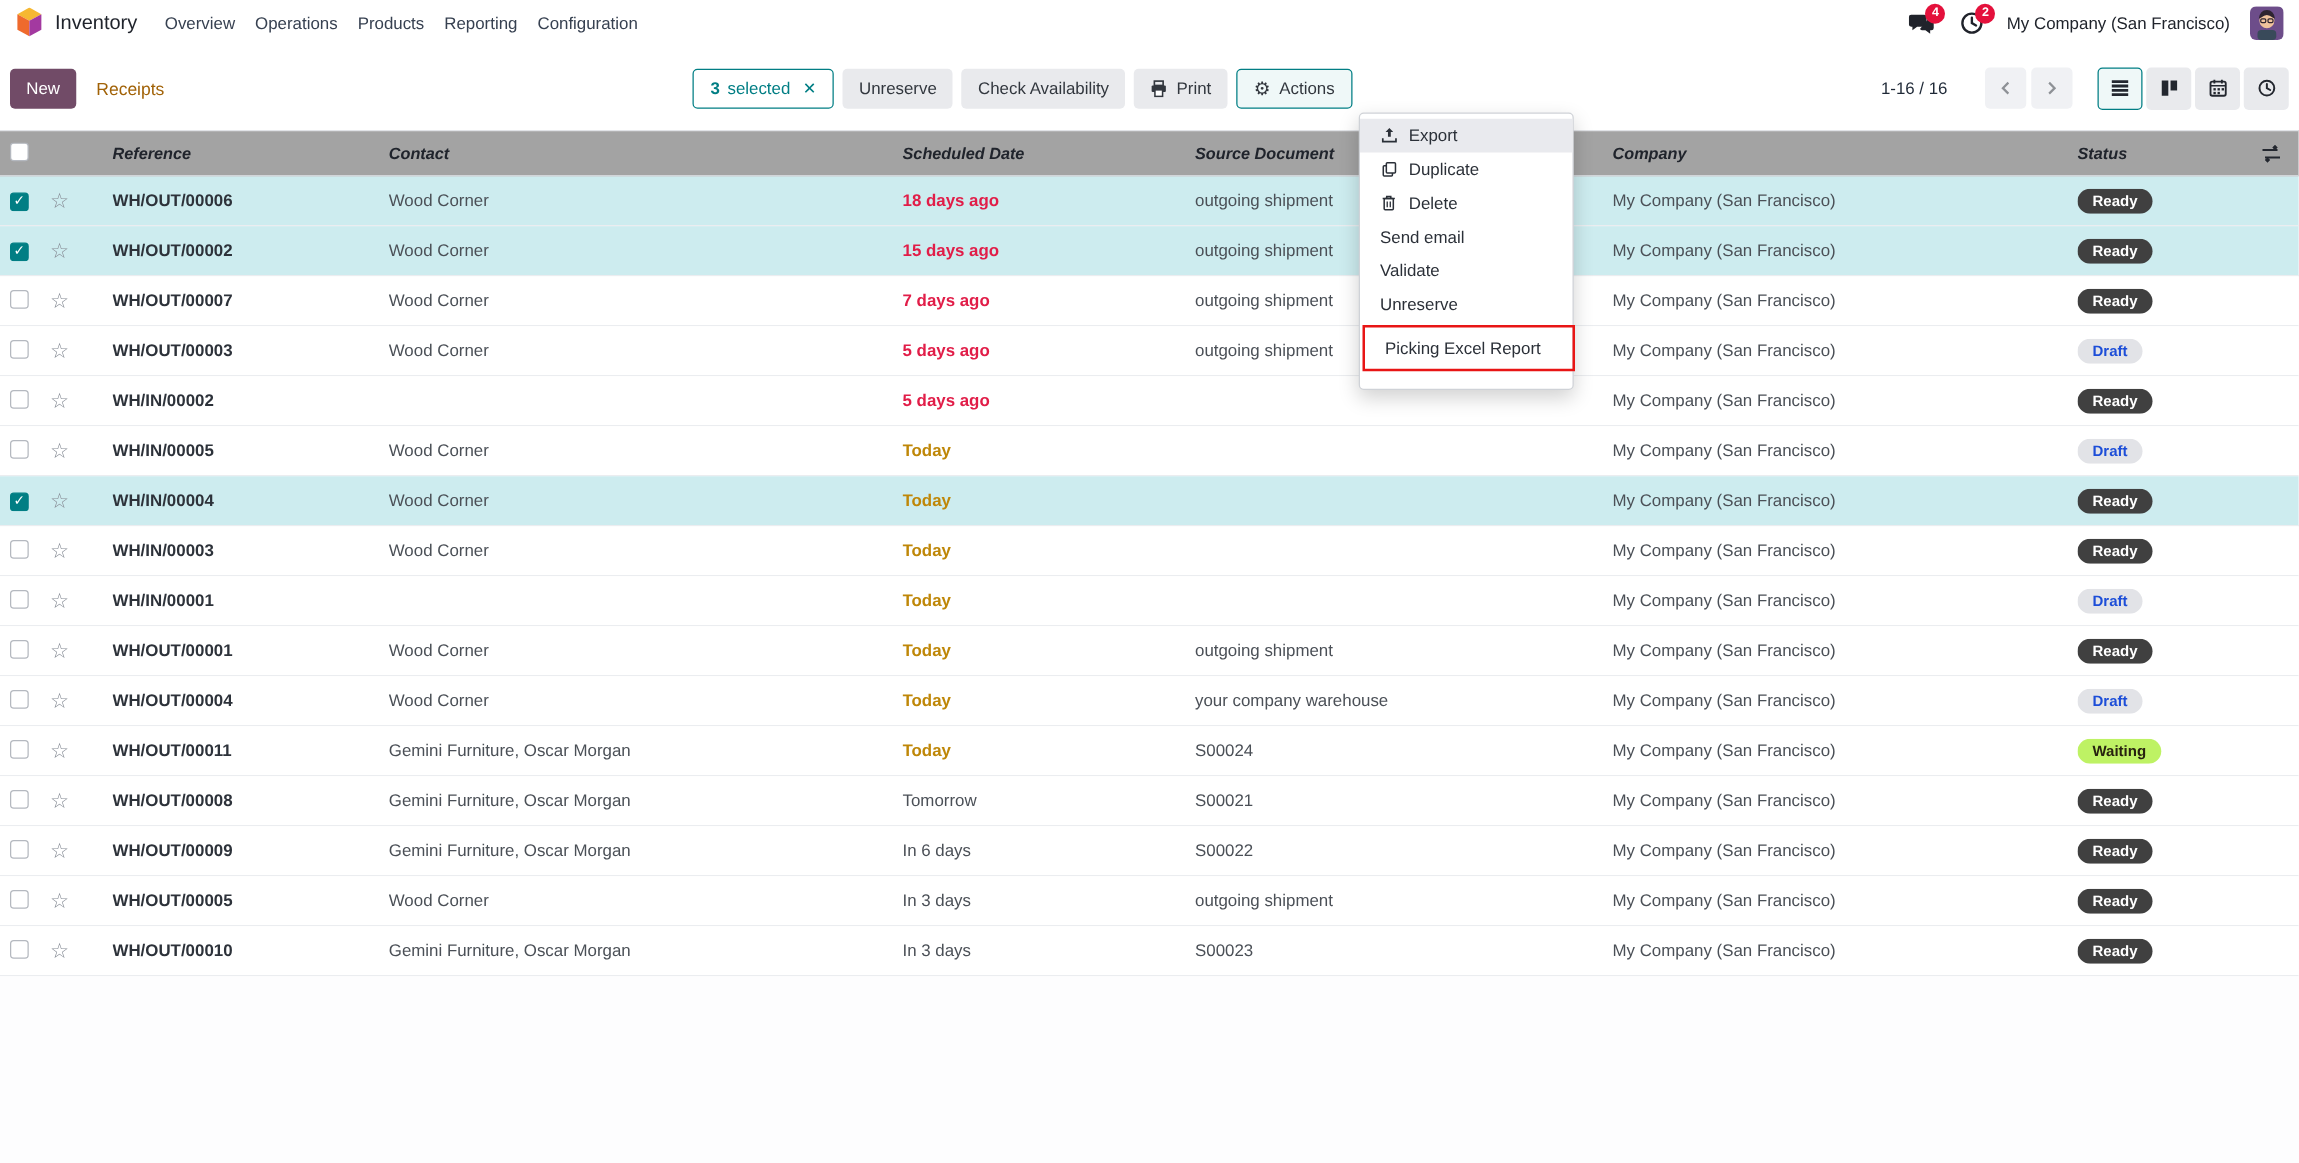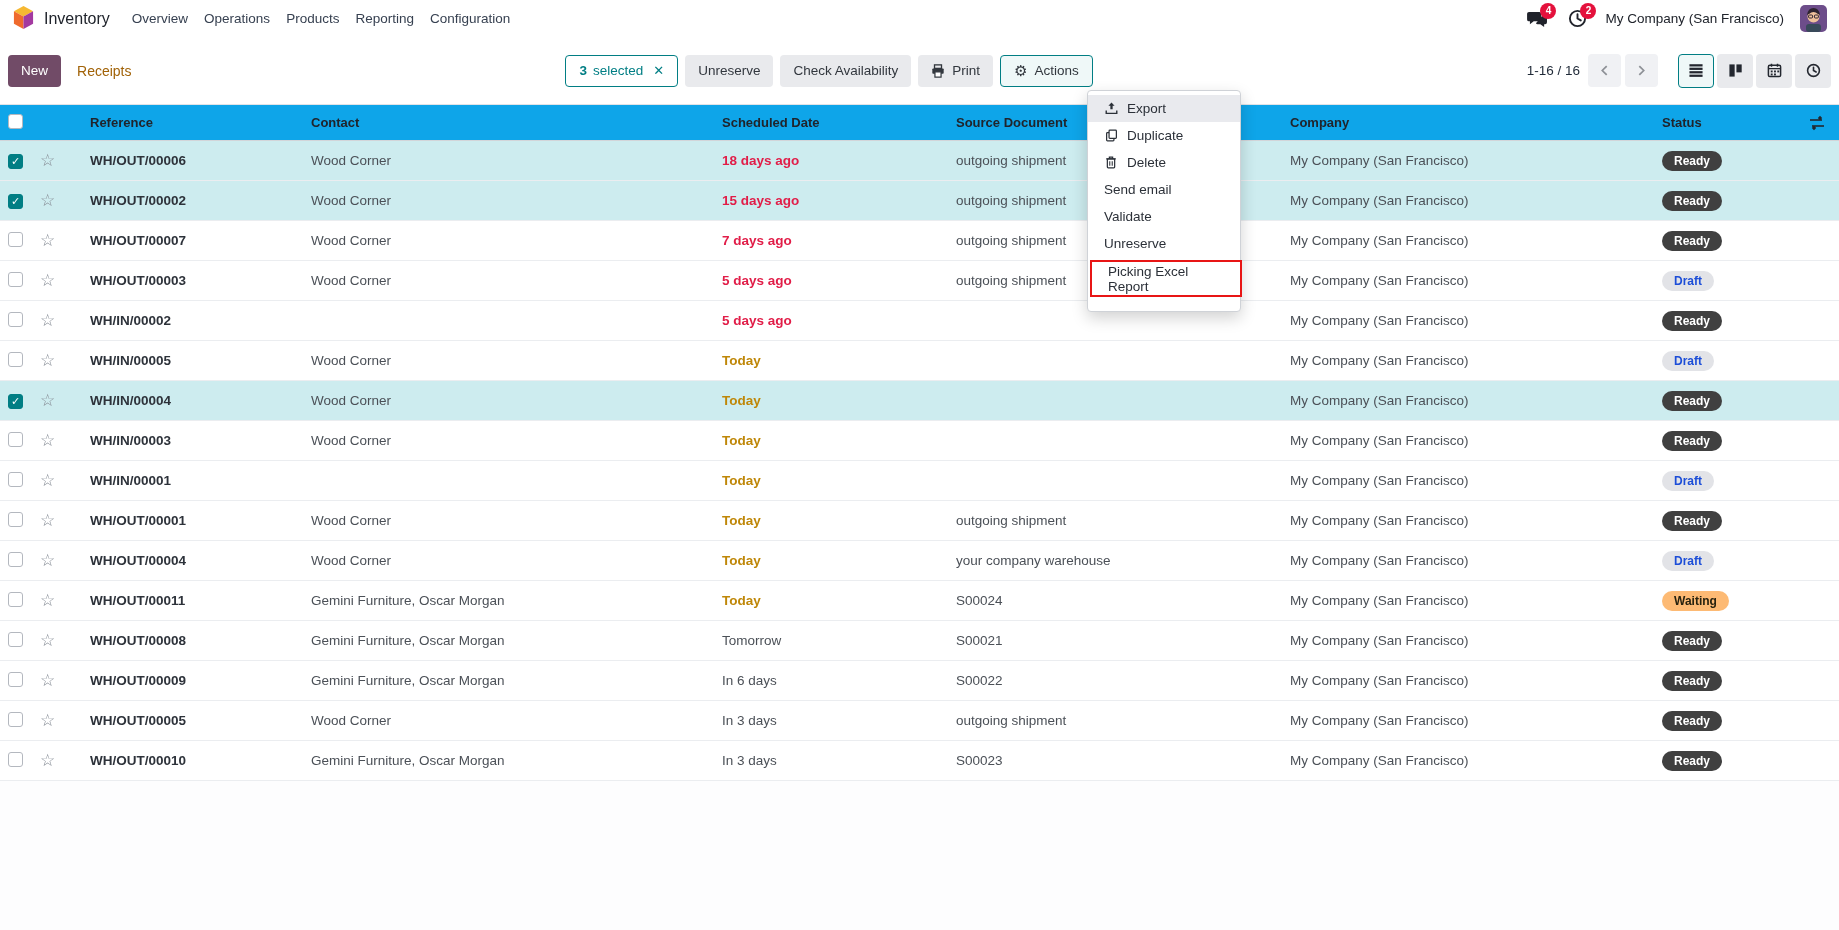--- a/index.html
+++ b/index.html
@@ -29,54 +29,54 @@
     display:inline-flex; align-items:center; gap:7px; padding:0 13px; cursor:pointer; color:#32373e; }
   .btn-new { background:#714B67; color:#fff; font-weight:500; }
   .view-title { font-size:14px; color:#a16207; margin-left:16px; }
   .center-group { display:flex; gap:7px; margin:0 auto; }
   .btn-selected { background:#fff; border:1px solid #017e84; color:#017e84; gap:6px; }
   .btn-selected b { font-weight:700; }
   .btn-selected .x { font-size:13px; margin-left:4px; }
   .btn-gray { background:#e9eaed; }
   .btn-actions { background:#eff8f8; border:1px solid #017e84; }
   .right-group { display:flex; align-items:center; gap:4px; }
-  .pager-text { font-size:13.5px; color:#1f2937; margin-right:4px; }
+  .pager-text { font-size:13.5px; color:#1f2937; margin-right:26px; }
   .pg-btn { width:33px; height:33px; background:#f0f1f4; border:none; border-radius:4px;
     display:flex; align-items:center; justify-content:center; cursor:pointer; }
   .switcher { display:flex; gap:3px; margin-left:16px; }
   .sw-btn { width:36px; height:34px; background:#e9eaed; border:none; border-radius:4px;
     display:flex; align-items:center; justify-content:center; cursor:pointer; }
   .sw-btn.active { background:#eff8f8; border:1px solid #017e84; }
 
   
   .grid { display:grid; grid-template-columns:32px 58px 221px 411px 234px 334px 372px 1fr; align-items:center; }
-  .thead { height:37px; background:#0ea5e9; border-top:1px solid #e1e3e7; border-bottom:1px solid #d2d5d9;
-    font-weight:700; font-size:13px; color:#20242c; position:relative; }
+  .thead { height:37px; background:#a3a3a3; border-top:1px solid #e1e3e7; border-bottom:1px solid #d2d5d9;
+    font-weight:700; font-size:13px; color:#20242c; position:relative;font-style:italic; }
   .thead .cell { cursor:pointer; }
   .trow { height:40px; background:#fff; border-bottom:1px solid #ebedf0; font-size:13.5px; color:#4b5057; cursor:pointer; }
   .trow.sel { background:#cdecef; }
   .cell { overflow:hidden; white-space:nowrap; }
   .c-check { padding-left:8px; }
   .c-star { padding-left:8px; }
   .cb { width:15px; height:15px; display:inline-block; border:1px solid #b4b8bf; border-radius:3px;
     background:#fff; font-size:11px; line-height:13px; text-align:center; color:#fff; cursor:pointer; }
   .cb.checked { background:#017e84; border-color:#017e84; }
   .star { font-size:17px; color:#878d96; cursor:pointer; }
   .c-ref { font-weight:700; color:#2d323a; }
   .sched-danger { color:#e11d48; font-weight:700; }
   .sched-warning { color:#bf8708; font-weight:700; }
   .badge { display:inline-block; padding:3px 12px; border-radius:20px; font-size:12px; font-weight:700; }
   .b-ready { background:#404040; color:#fff; }
   .b-draft { background:#e2e3e7; color:#1d4ed8; }
-  .b-waiting { background:#fdba74; color:#27220f; }
+  .b-waiting { background:#bef264; color:#27220f; }
   .adjust-icon { position:absolute; right:14px; top:10px; cursor:pointer; }
   .below-table { height:149px; background:#fdfdfe; }
 
   
-  .dropdown { position:absolute; left:1087px; top:90px; width:154px; background:#fff;
+  .dropdown { position:absolute; left:1087px; top:90px; width:172px; background:#fff;
     border:1px solid #cfd2d7; border-radius:4px; box-shadow:0 6px 16px rgba(0,0,0,.18);
     padding:4px 0; z-index:30; font-size:13.5px; color:#2b3038; }
   .mitem { height:27px; display:flex; align-items:center; gap:9px; padding:0 10px 0 16px; cursor:pointer; }
   .mitem.hover { background:#e9eaee; }
   .micon { width:14px; display:flex; justify-content:center; }
   .redbox { border:2px solid #e81515; margin:3px -2px 10px 2px; padding:3px 0; }
 </style>
 </head>
 <body>
 

